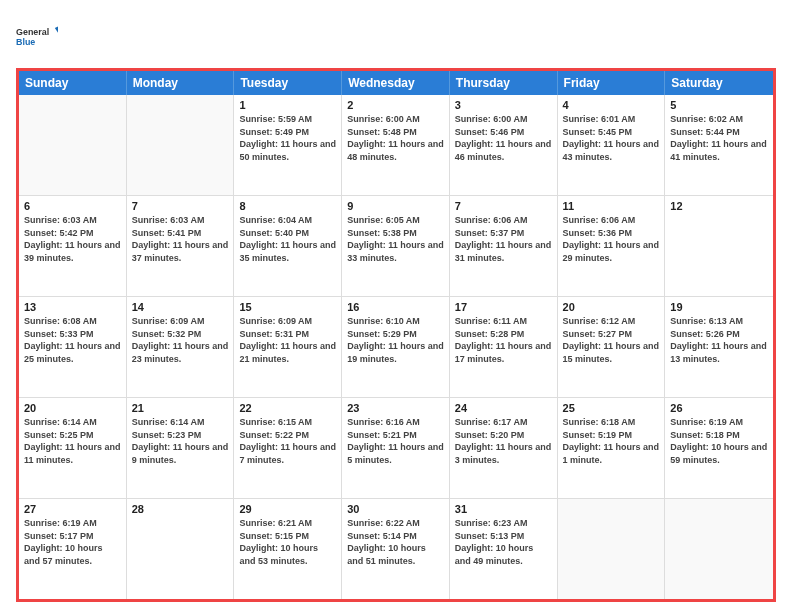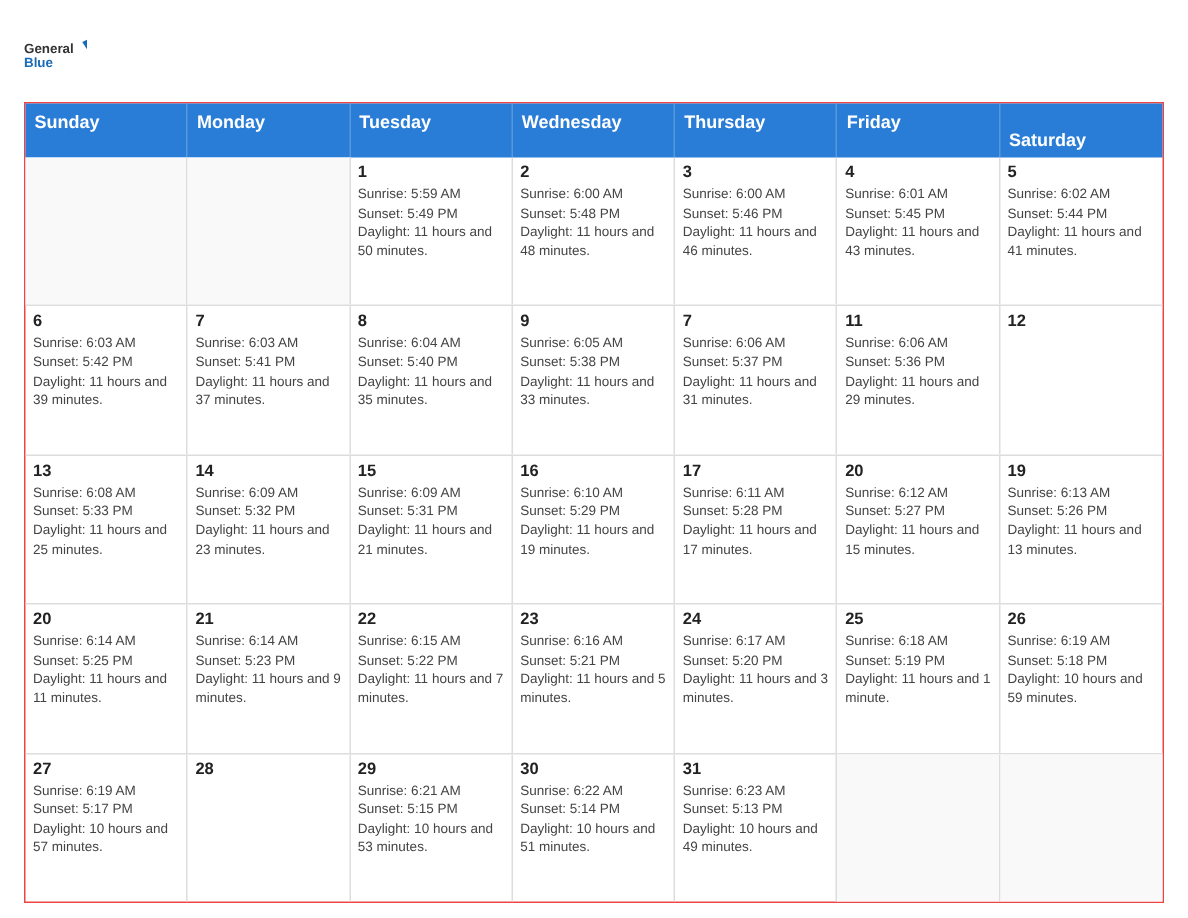--- a/index.html
+++ b/index.html
@@ -37,35 +37,35 @@
       line-height: 1.1;
     }
     .location {
       font-size: 14px;
       color: #555;
     }
     .calendar {
       flex: 1;
       display: flex;
       flex-direction: column;
-      border: 1px solid #ef4444;
+      border: 3px solid #ef4444;
     }
     .cal-header {
       display: grid;
       grid-template-columns: repeat(7, 1fr);
       background: #2a7dd6;
     }
     .cal-header-cell {
       color: #fff;
       font-size: 12px;
       font-weight: bold;
       padding: 5px 6px;
       border-right: 1px solid #5599dd;
     }
-    .cal-header-cell:last-child { border-right: none; margin-top: 12px; }
+    .cal-header-cell:last-child { border-right: none; }
     .cal-body {
       flex: 1;
       display: flex;
       flex-direction: column;
     }
     .cal-row {
       flex: 1;
       display: grid;
       grid-template-columns: repeat(7, 1fr);
       border-top: 1px solid #ddd;
@@ -85,20 +85,21 @@
     .day-num {
       font-size: 11px;
       font-weight: bold;
       margin-bottom: 2px;
       color: #222;
     }
     .day-info {
       font-size: 9px;
       color: #444;
       line-height: 1.4;
+      font-weight: bold;
     }
   </style>
 </head>
 <body>
 
 <div class="page">
   <div class="header">
     <div class="logo">
     <svg width="42" height="42" viewBox="0 0 80 42">
       <text x="0" y="18" font-size="17" font-weight="bold" fill="#333" font-family="Arial">General</text>

